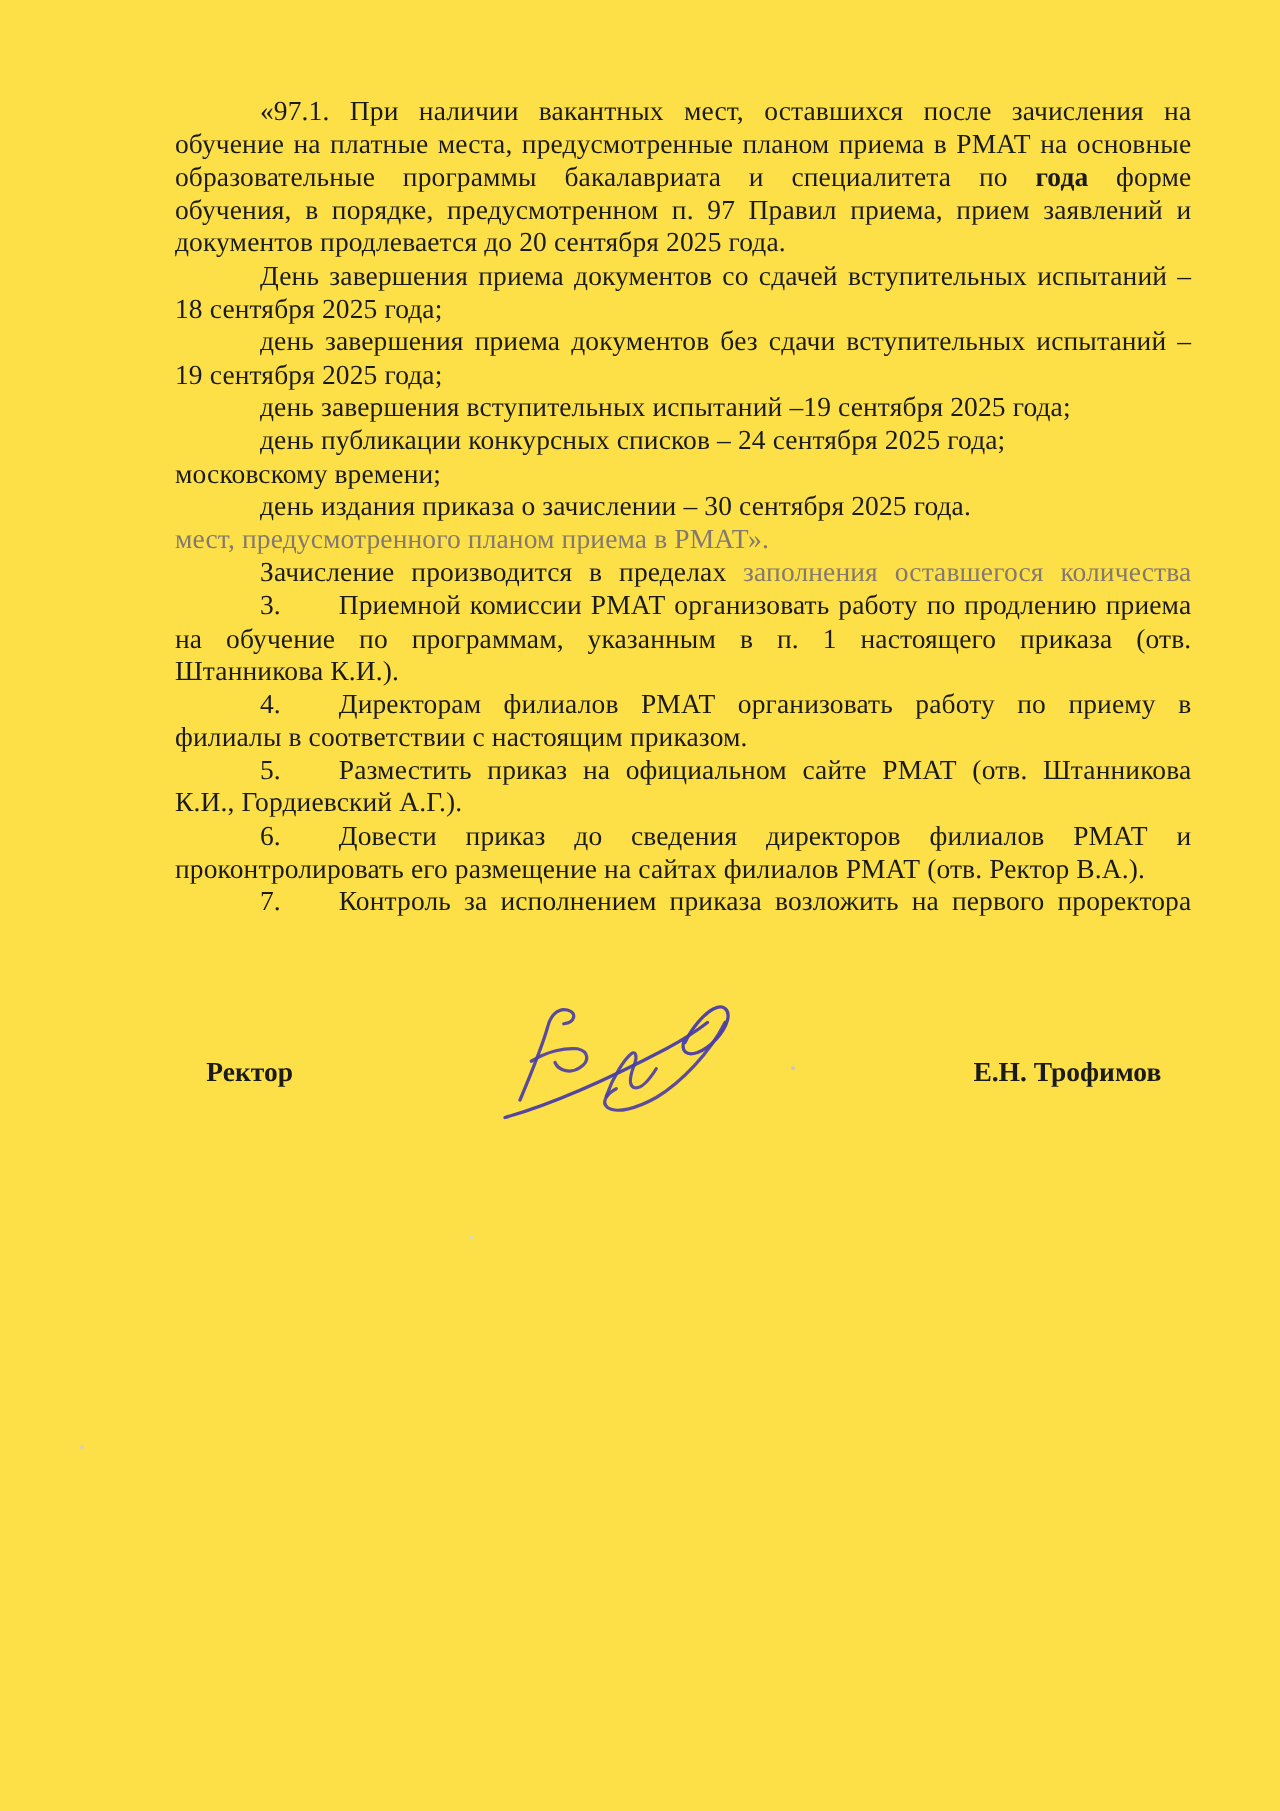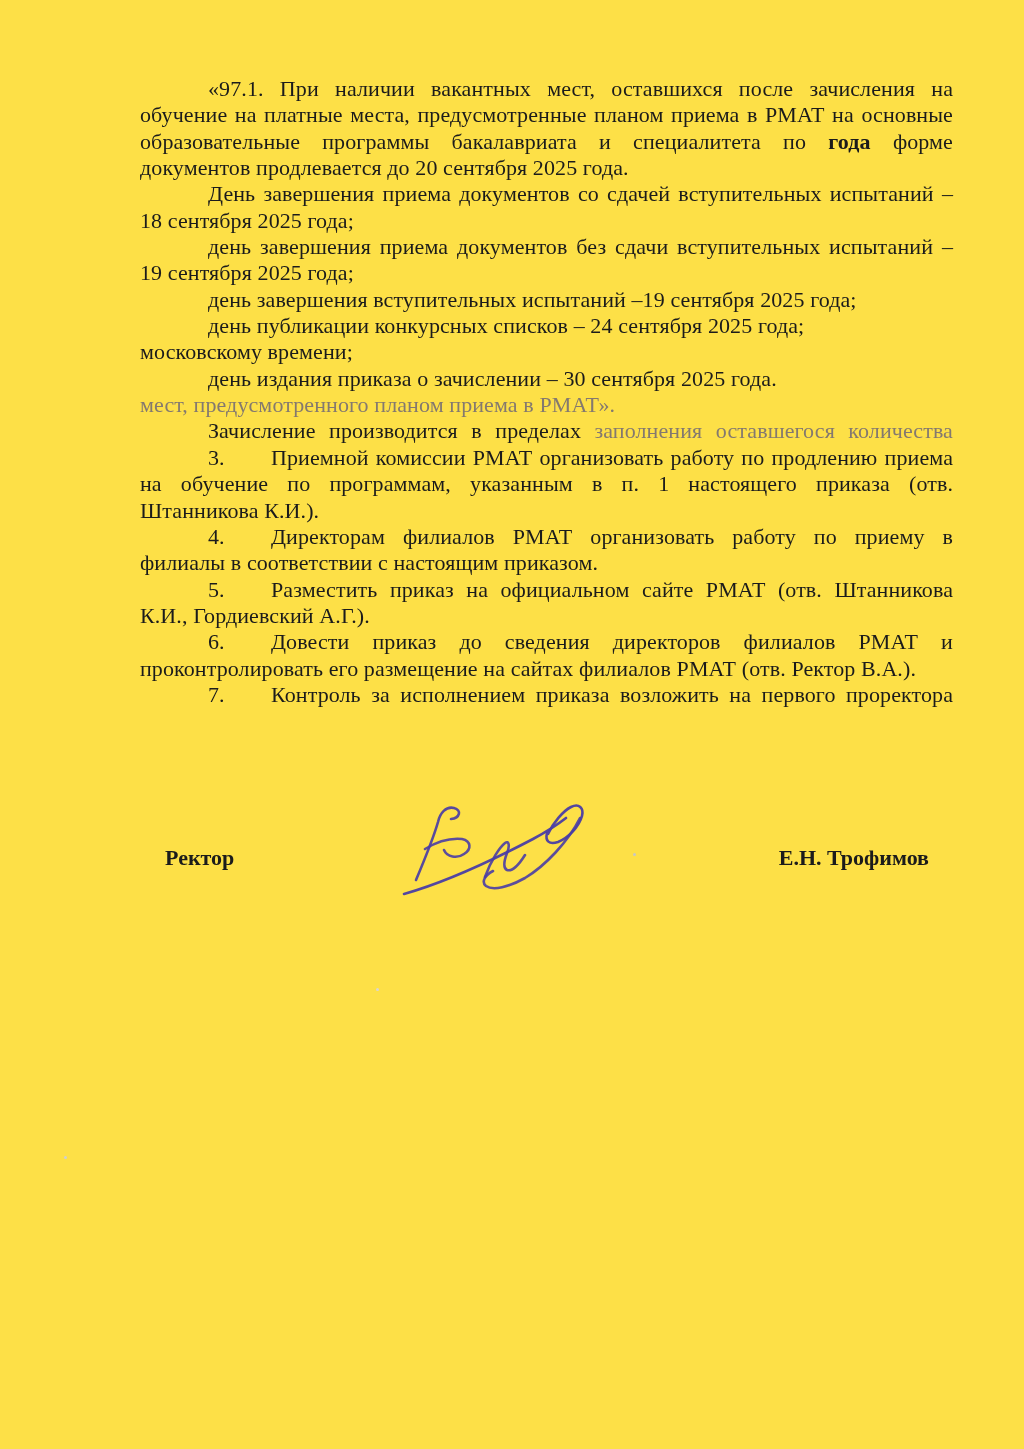--- a/index.html
+++ b/index.html
@@ -74,20 +74,21 @@
 </style>
 </head>
 <body>
 
 <div class="page">
 
   <div class="doc-body">
       <div class="line ind"><span class="seg-normal">«97.1. При наличии вакантных мест, оставшихся после зачисления на</span></div>
       <div class="line"><span class="seg-normal">обучение на платные места, предусмотренные планом приема в РМАТ на основные</span></div>
       <div class="line"><span class="seg-normal">образовательные программы бакалавриата и специалитета по </span><span class="seg-bold">года</span><span class="seg-normal"> форме</span></div>
+      <div class="line"><span class="seg-normal">обучения, в порядке, предусмотренном п. 97 Правил приема, прием заявлений и</span></div>
       <div class="line last"><span class="seg-normal">документов продлевается до 20 сентября 2025 года.</span></div>
       <div class="line ind"><span class="seg-normal">День завершения приема документов со сдачей вступительных испытаний –</span></div>
       <div class="line last"><span class="seg-normal">18 сентября 2025 года;</span></div>
       <div class="line ind"><span class="seg-normal">день завершения приема документов без сдачи вступительных испытаний –</span></div>
       <div class="line last"><span class="seg-normal">19 сентября 2025 года;</span></div>
       <div class="line ind last"><span class="seg-normal">день завершения вступительных испытаний –19 сентября 2025 года;</span></div>
       <div class="line ind last"><span class="seg-normal">день публикации конкурсных списков – 24 сентября 2025 года;</span></div>
       <div class="line last"><span class="seg-normal">московскому времени;</span></div>
       <div class="line ind last"><span class="seg-normal">день издания приказа о зачислении – 30 сентября 2025 года.</span></div>
       <div class="line last"><span class="seg-light">мест, предусмотренного планом приема в РМАТ».</span></div>

